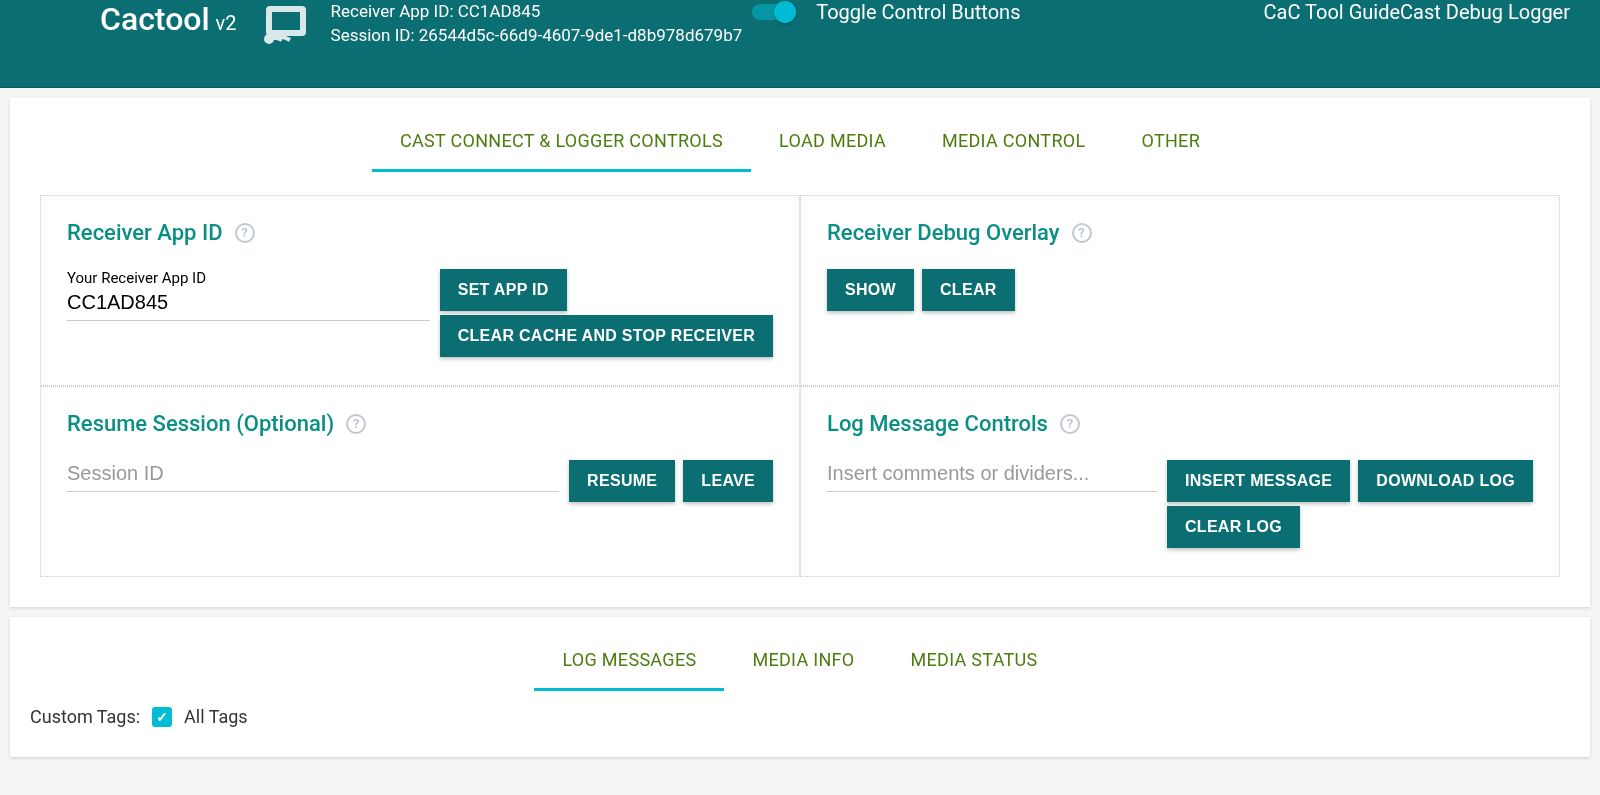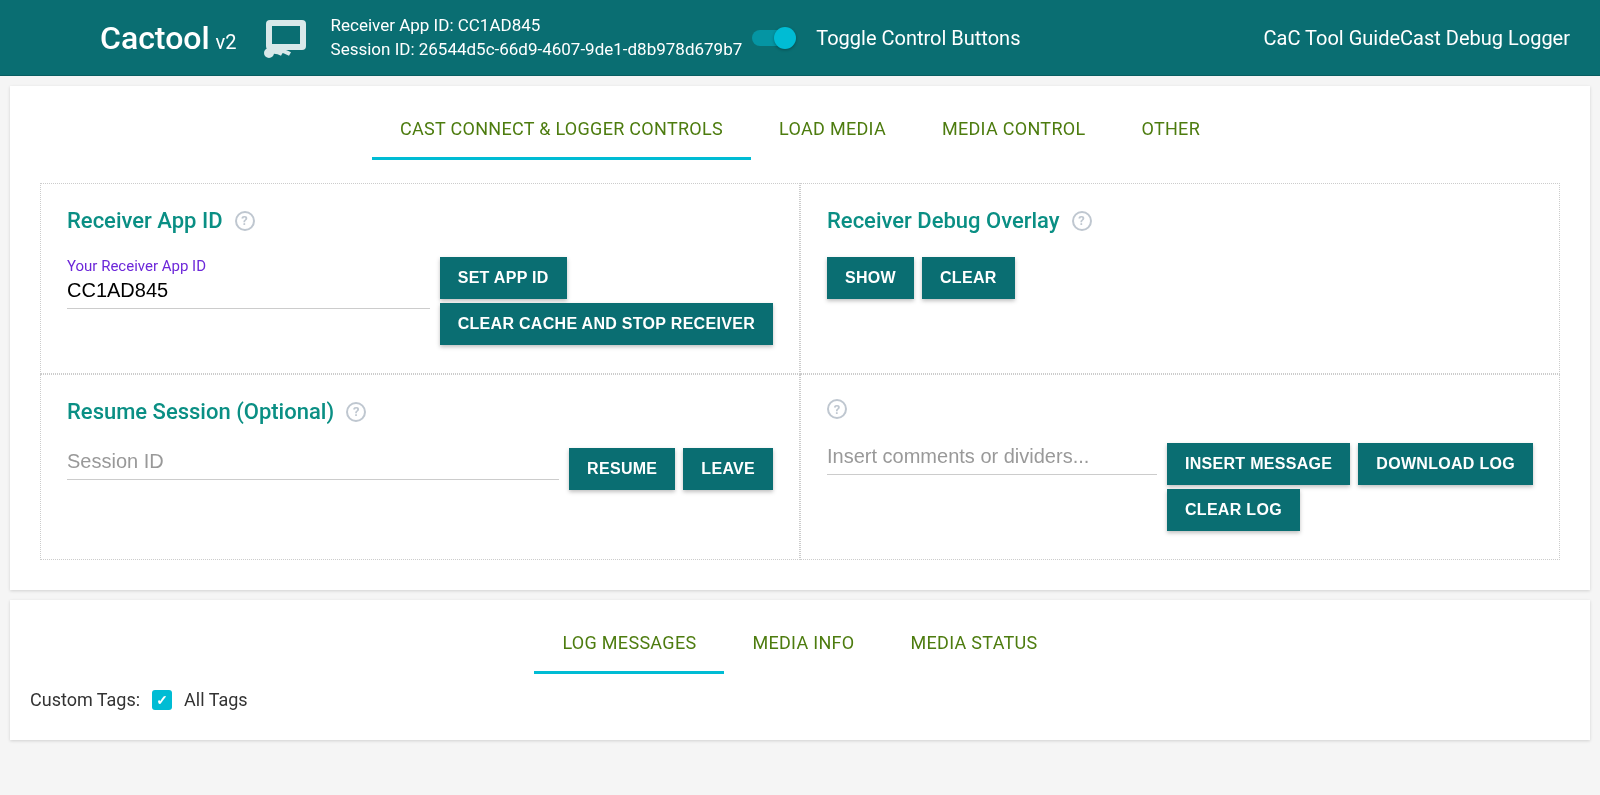--- a/index.html
+++ b/index.html
@@ -7,23 +7,23 @@
   font-family: -apple-system, BlinkMacSystemFont, "Segoe UI", Roboto, Helvetica, Arial, sans-serif;
   background: #f5f5f5;
   width: 1600px;
   color: #333;
 }
 
 
 .header {
   background: #0a6e72;
   color: #fff;
-  height: 76px;
+  height: 88px;
   display: flex;
-  align-items: center;
+  align-items: flex-start;
   padding: 0 30px 0 100px;
   border-bottom: 1px solid rgba(0,0,0,0.15);
 }
 .brand { display: flex; align-items: baseline; }
 .brand-name { font-size: 32px; font-weight: 500; }
 .brand-ver { font-size: 20px; margin-left: 6px; }
 .cast-icon-wrap { margin-left: 20px; display:flex; align-items:center; }
 .cast-icon { width: 58px; height: 48px; }
 .session-info { margin-left: 16px; font-size: 17px; line-height: 1.4; }
 .session-info div { white-space: nowrap; }
@@ -75,21 +75,21 @@
   display:flex; align-items:center; gap:12px;
   margin-bottom: 24px;
 }
 .help-icon {
   width: 20px; height: 20px; border: 2px solid #bfc7d0; border-radius: 50%;
   display:inline-flex; align-items:center; justify-content:center;
   color: #bfc7d0; font-size: 13px; font-weight: bold;
 }
 .card-body { display:flex; align-items: flex-start; gap: 10px; }
 .field { flex:1; }
-.field-label { color: #6d28d9; font-size: 15px; margin-bottom: 2px; }
+.field-label { color: #000000; font-size: 15px; margin-bottom: 2px; }
 .field-input {
   width: 100%; font-size: 20px; border: none;
   border-bottom: 1px solid #ccc; padding: 2px 0 6px; outline: none;
   background: transparent;
 }
 .field-input::placeholder { color: #999; }
 .btns { display:flex; flex-wrap: wrap; gap: 4px; justify-content:flex-start; }
 .btn {
   background: #0a6e72; color:#fff; border:none;
   font-size: 16px; font-weight: 600; letter-spacing: 0.3px;
@@ -192,20 +192,21 @@
         </div>
         <div class="btns-row">
           <button class="btn">RESUME</button>
           <button class="btn">LEAVE</button>
         </div>
       </div>
     </div>
 
     <div class="card">
       <div class="card-title">
+        <span>Log Message Controls</span>
         <span class="help-icon">?</span>
       </div>
       <div class="card-body">
         <div class="field">
           <input class="field-input" placeholder="Insert comments or dividers..." style="">
         </div>
         <div class="btns vertical" style="align-items:flex-start;">
           <div class="btns-row">
             <button class="btn">INSERT MESSAGE</button>
             <button class="btn">DOWNLOAD LOG</button>

